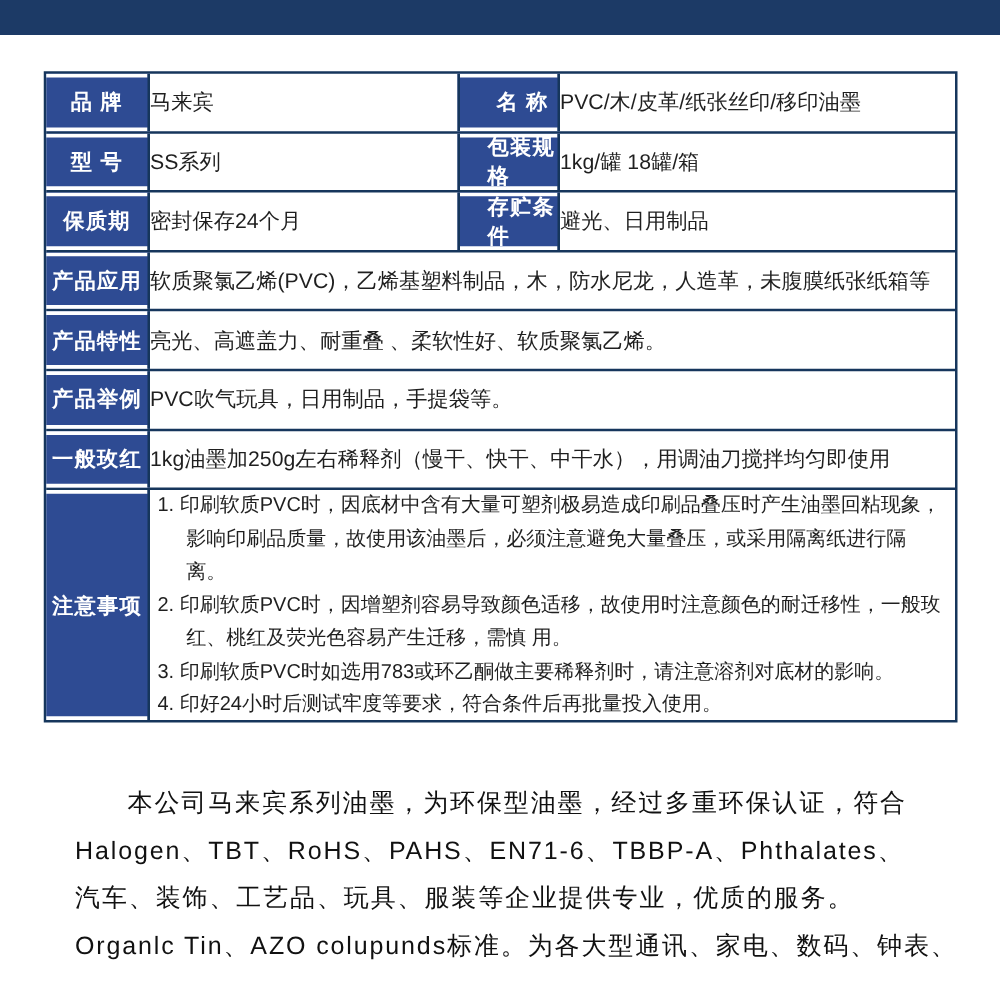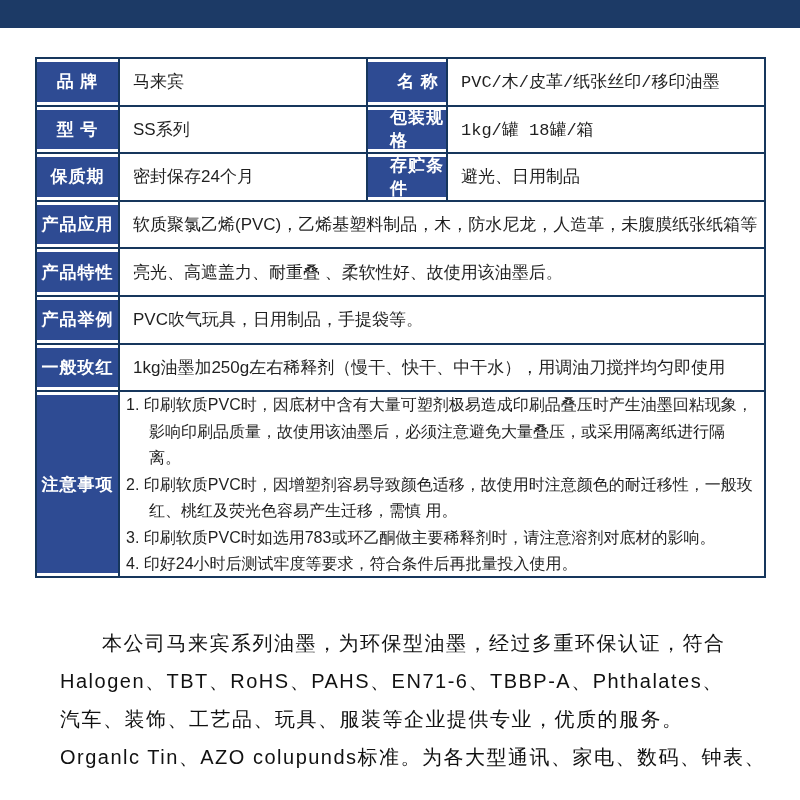--- a/index.html
+++ b/index.html
@@ -48,26 +48,25 @@
     box-shadow: inset 0 3px 0 #ffffff, inset 0 -3px 0 #ffffff;
     letter-spacing: 1px;
   }
   .lab.c1 { width: 83px; border-right: 2px solid #16365c; flex: none; }
   .lab.c3 { width: 82px; border-left: 2px solid #16365c; border-right: 2px solid #16365c; flex: none; padding-left: 22px; }
 
   .val {
     display: flex; align-items: center;
     font-size: 17px;
     color: #1f1f1f;
-    padding-left: 13px;
     box-sizing: border-box;
     overflow: hidden;
   }
   .val.c2 { width: 246px; flex: none; }
-  .val.c4 { flex: 1; font-family: Liberation Mono, monospace; }
+  .val.c4 { flex: 1; }
   .val.wide { flex: 1; padding-right: 4px; }
 
   .notes-cell {
     flex: 1;
     padding: 12px 8px 10px 6px;
     box-sizing: border-box;
     display: flex; flex-direction: column; justify-content: center;
   }
   .note-item {
     font-size: 16px;
@@ -119,21 +118,21 @@
       <div class="val c4">避光、日用制品</div>
     </div>
 
     <div class="trow">
       <div class="lab c1">产品应用</div>
       <div class="val wide">软质聚氯乙烯(PVC)，乙烯基塑料制品，木，防水尼龙，人造革，未腹膜纸张纸箱等</div>
     </div>
 
     <div class="trow">
       <div class="lab c1">产品特性</div>
-      <div class="val wide">亮光、高遮盖力、耐重叠 、柔软性好、故使用该油墨后。</div>
+      <div class="val wide">亮光、高遮盖力、耐重叠 、柔软性好、软质聚氯乙烯。</div>
     </div>
 
     <div class="trow">
       <div class="lab c1">产品举例</div>
       <div class="val wide">PVC吹气玩具，日用制品，手提袋等。</div>
     </div>
 
     <div class="trow">
       <div class="lab c1">一般玫红</div>
       <div class="val wide">1kg油墨加250g左右稀释剂（慢干、快干、中干水），用调油刀搅拌均匀即使用</div>

